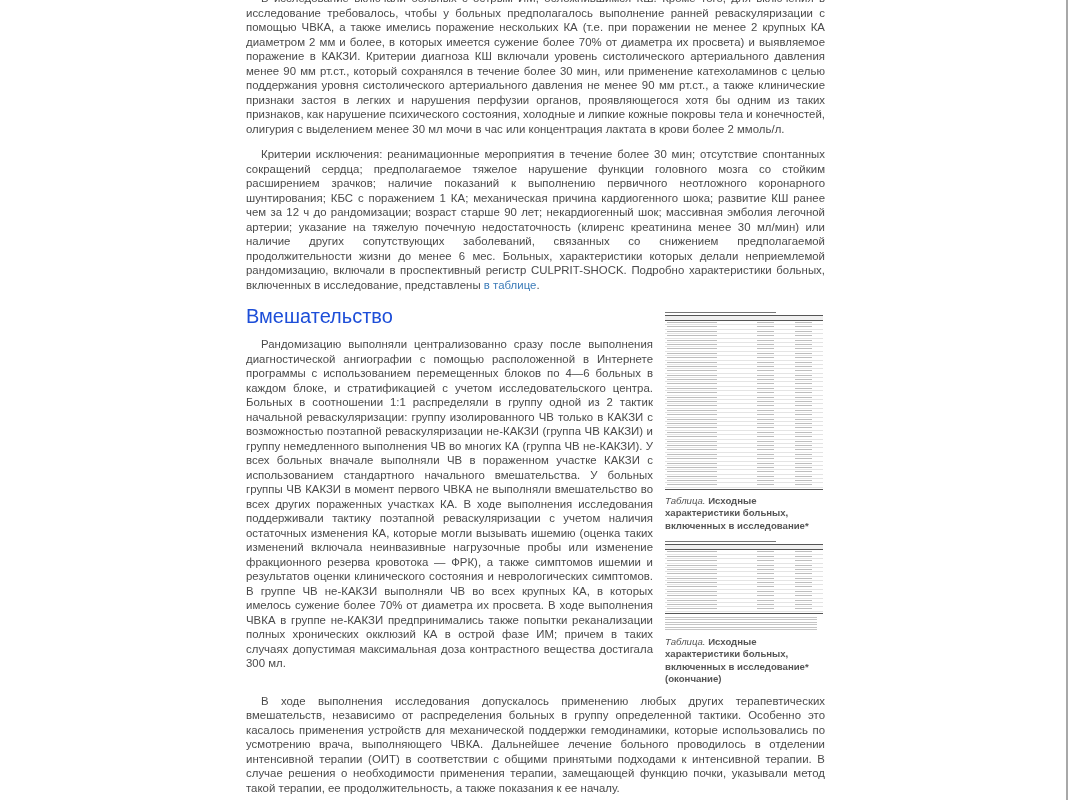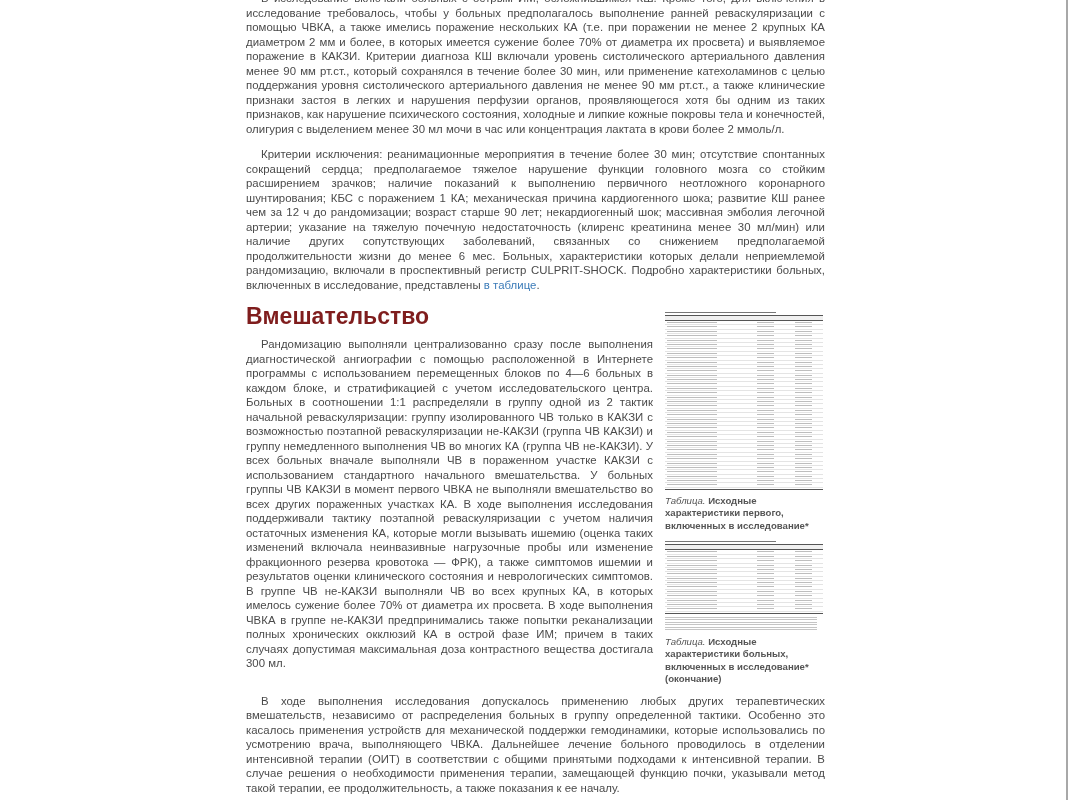--- a/index.html
+++ b/index.html
@@ -9,22 +9,22 @@
     position:relative;
   }
   .page { position:absolute; left:246px; top:-9px; width:579px; }
   p.txt {
     margin:0; font-size:11.4px; line-height:14.5px; text-align:justify;
     text-indent:15px; color:#4a4a4a; letter-spacing:0.02px;
   }
   p.txt + p.txt { margin-top:11px; }
   a.link { color:#3b7bb8; text-decoration:none; }
   h2.sec {
-    margin:11px 0 8px 0; font-weight:bold; font-size:23px; line-height:26px;
-    color:#7f1d1d;
+    margin:11px 0 8px 0; font-weight:normal; font-size:20px; line-height:26px;
+    color:#1d4ed8;
   }
   .float-col { float:right; width:160px; margin-left:12px; margin-top:-26px; }
   .thumb { width:158px; background:#fff; border:0; padding:0; }
   .thumb .trow { display:flex; height:3.4px; border-bottom:0.5px solid #e4e4e4; }
   .thumb .trow .c1 { flex:2.2; background:linear-gradient(to right,#bdbdbd 0 60%,transparent 60%); background-size:100% 1px; background-repeat:no-repeat; background-position:2px 1px; }
   .thumb .trow .c2, .thumb .trow .c3 { flex:1; background:linear-gradient(to right,transparent 25%,#bdbdbd 25% 70%,transparent 70%); background-size:100% 1px; background-repeat:no-repeat; background-position:0 1px; }
   .thumb .hdr { height:4px; border-top:1px solid #555; border-bottom:1px solid #555; background:#f0f0f0; }
   .thumb .title { height:3px; margin-bottom:1px; background:linear-gradient(to right,#777 0 70%,transparent 70%); background-size:100% 1px; background-repeat:no-repeat; background-position:0 1px; }
   .thumb .note { height:2.5px; background:linear-gradient(to right,#c5c5c5 0 96%,transparent 96%); background-size:100% 1px; background-repeat:no-repeat; background-position:0 1px; }
   .thumb .endline { height:1px; background:#555; margin:1px 0 2px 0; }
@@ -232,21 +232,21 @@
           <div class="c2"></div>
           <div class="c3"></div>
         </div>
         <div class="trow">
           <div class="c1"></div>
           <div class="c2"></div>
           <div class="c3"></div>
         </div>
         <div class="endline"></div>
       </div>
-    <div class="caption"><i>Таблица.</i><span> Исходные характеристики первого, включенных в исследование*</span></div>
+    <div class="caption"><i>Таблица.</i><span> Исходные характеристики больных, включенных в исследование*</span></div>
     <div class="thumb" id="thumb2">
         <div class="title"></div>
         <div class="hdr"></div>
         <div class="trow">
           <div class="c1"></div>
           <div class="c2"></div>
           <div class="c3"></div>
         </div>
         <div class="trow">
           <div class="c1"></div>

